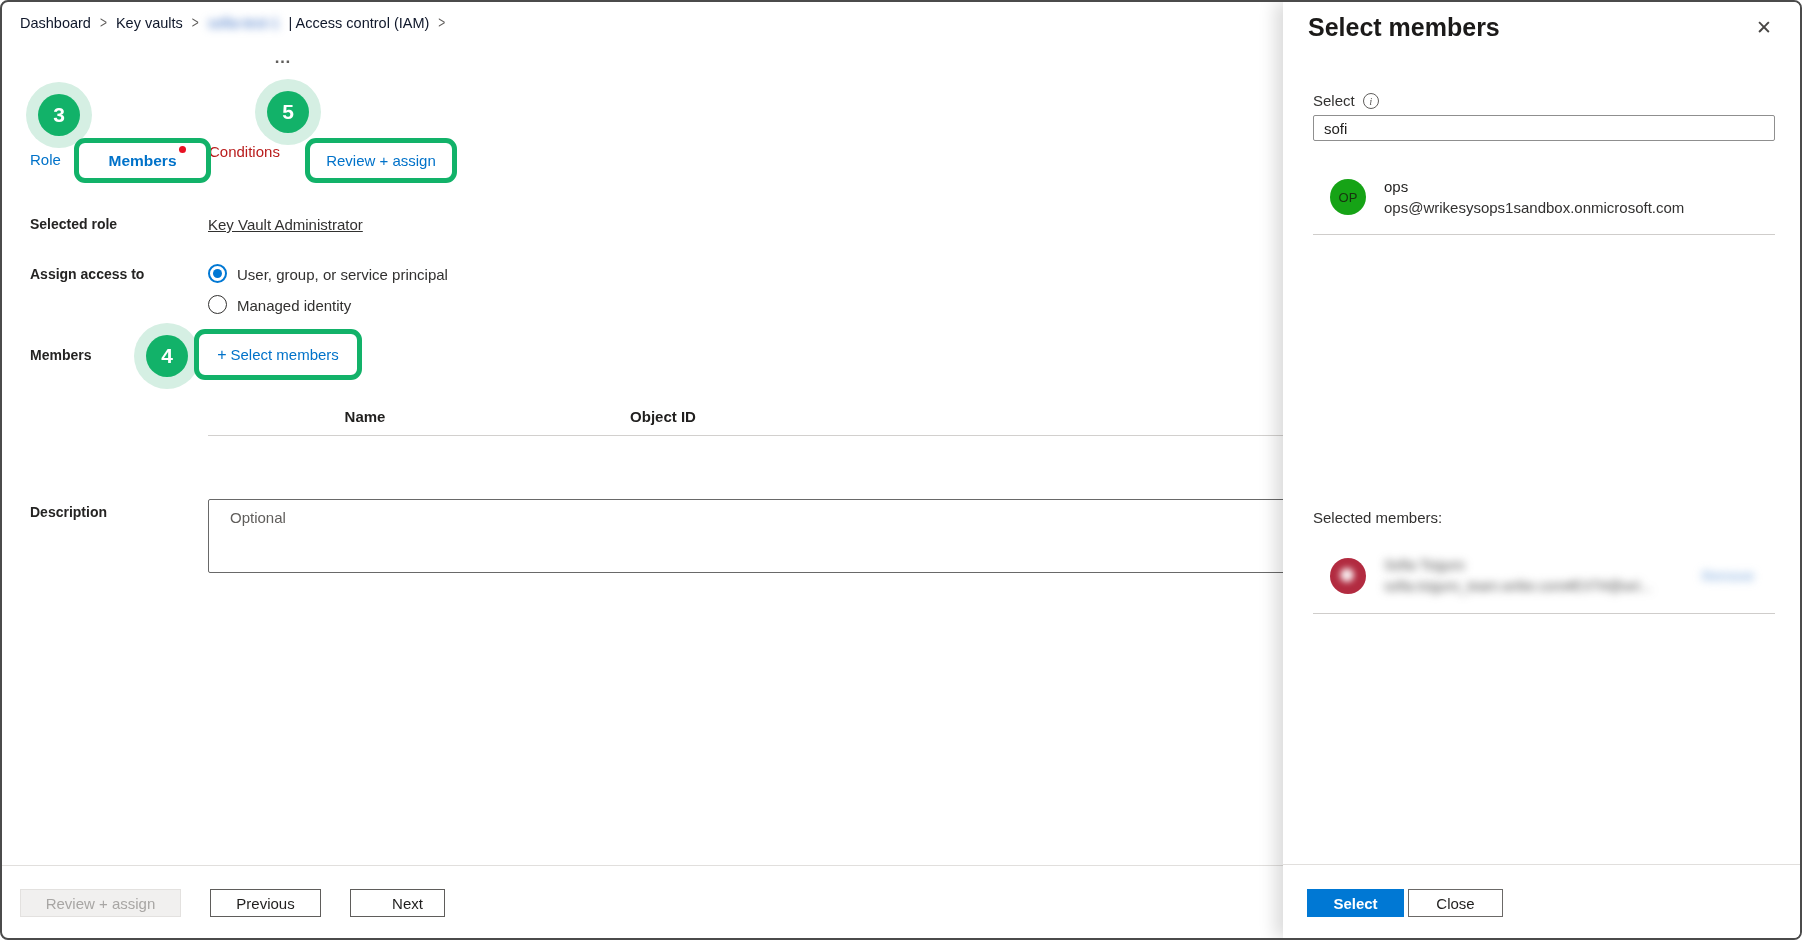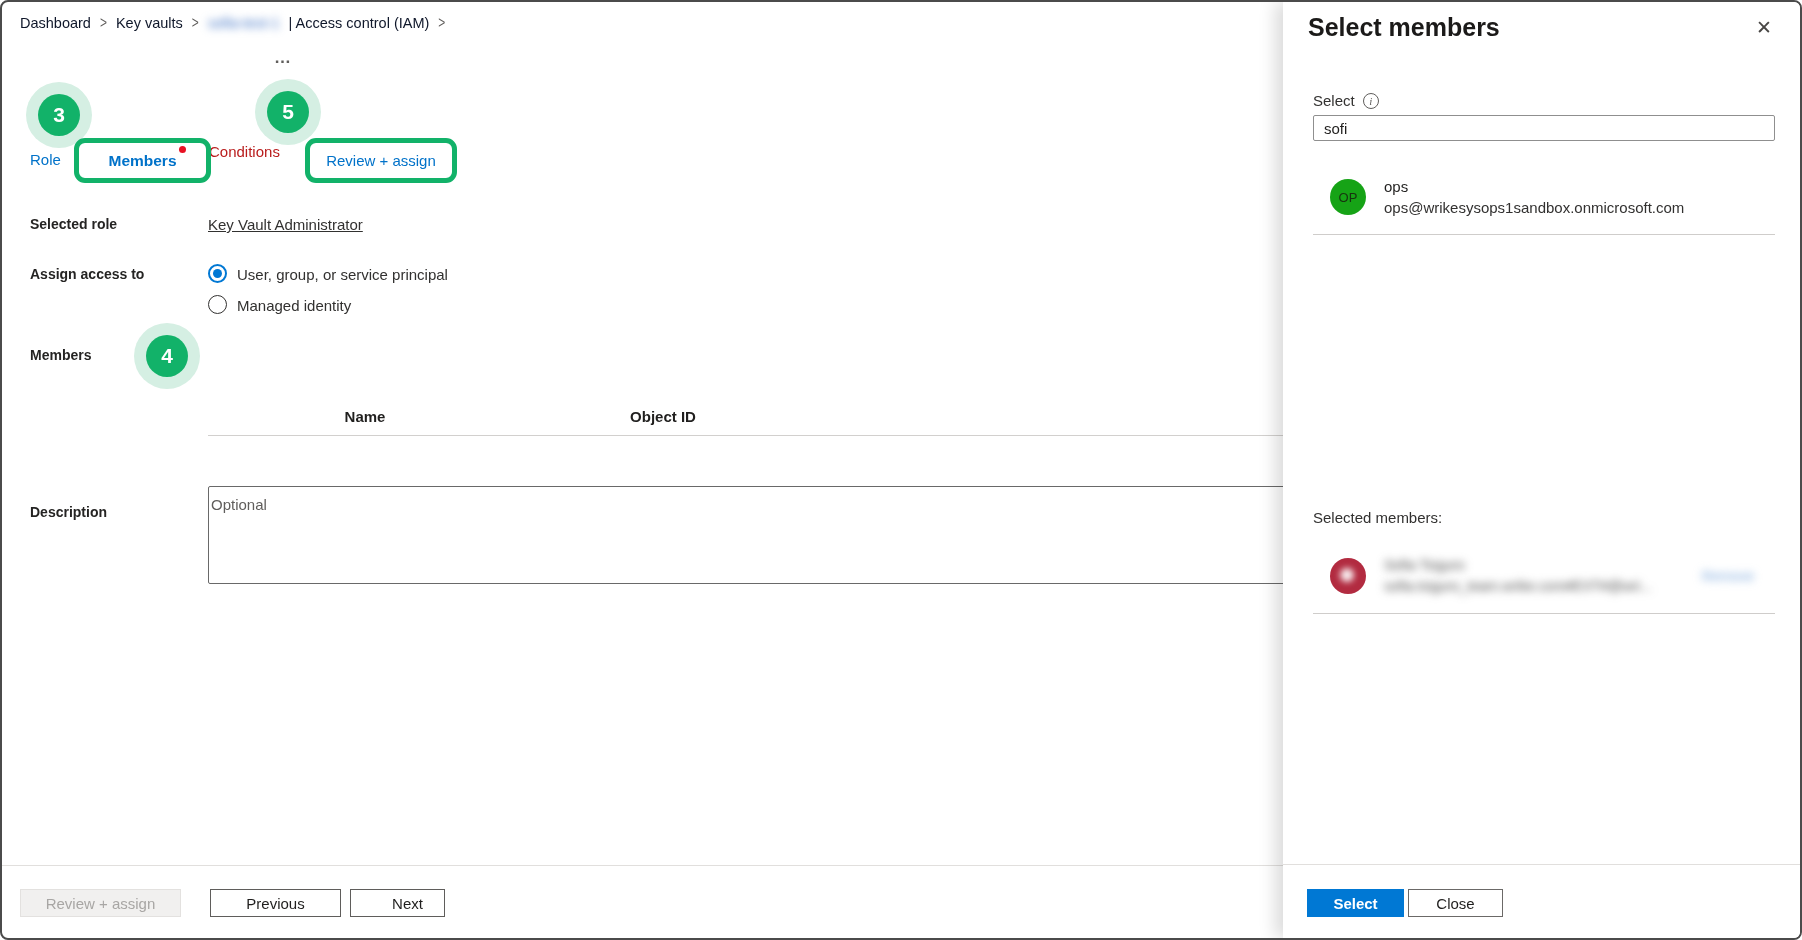--- a/index.html
+++ b/index.html
@@ -56,29 +56,29 @@
   
   .members-table { position:absolute; left:206px; top:406px; width:1584px; }
   .mt-head { display:flex; padding:0 0 10px 7px; border-bottom:1px solid #d2d0ce; }
   .mt-head span { font-size:15px; font-weight:bold; color:#201f1e;text-align:center; }
   .col-name { width:300px; }
   .col-oid { width:296px; }
   .col-type { flex:1; }
   .mt-empty { padding:13px 0 13px 7px; border-bottom:1px solid #d2d0ce; font-size:15px; color:#323130; }
 
   
-  .description-area { position:absolute; left:206px; top:484px; width:1392px; height:98px; border:1px solid #696969; border-radius:2px; font-family:"Liberation Sans", sans-serif; font-size:15px; padding:9px 2px; resize:none; color:#323130; outline:none; }
+  .description-area { position:absolute; left:206px; top:497px; width:1392px; height:74px; border:1px solid #696969; border-radius:2px; font-family:"Liberation Sans", sans-serif; font-size:15px; padding:9px 21px; resize:none; color:#323130; outline:none; }
   .description-area::placeholder { color:#605e5c; opacity:1; }
 
   
   .footer-divider { position:absolute; left:0; top:863px; width:1281px; height:1px; background:#e1dfdd; }
   .btn { position:absolute; top:887px; height:28px; font-size:15px; font-family:inherit; cursor:pointer; white-space:nowrap; }
   .btn-disabled { left:18px; width:161px; background:#f1f0ef; color:#a8a6a4; border:1px solid #e3e1df; cursor:default; }
   .btn-outline { background:#fff; border:1px solid #5f5d5b; color:#201f1e; }
-  #btn-previous { left:208px; width:131px; }
+  #btn-previous { left:208px; width:111px; }
   #btn-next { left:348px; width:95px;padding-left:20px; }
 
   
   .panel { position:absolute; left:1281px; top:0; width:521px; height:100%; background:#fff; box-shadow:-8px 0 16px rgba(0,0,0,0.14); z-index:10; }
   .panel-title { position:absolute; left:25px; top:11px; font-size:25px; font-weight:bold; color:#1b1a19; }
   .panel-close { position:absolute; right:32px; top:16px; font-size:19px; color:#484644; cursor:pointer; background:none; border:none; line-height:1; }
   .panel-select-label { position:absolute; left:30px; top:90px; font-size:15px; color:#323130; display:flex; align-items:center; gap:8px; }
   .info-icon { width:16px; height:16px; border:1px solid #605e5c; border-radius:50%; color:#605e5c; font-size:11px; display:inline-flex; align-items:center; justify-content:center; font-style:italic; font-family:"Liberation Serif", serif; }
   .panel-search { position:absolute; left:30px; top:113px; width:462px; height:26px; border:1px solid #8f8f8f; border-radius:2px; font-size:15px; padding:0 10px; font-family:inherit; color:#201f1e; outline:none; }
 
@@ -155,20 +155,25 @@
         <span class="radio-inner"></span>
       </span>
     <span class="radio-label">User, group, or service principal</span>
   </div>
   <div class="radio-row" style="top:293px;">
     <span class="radio-outer"></span>
     <span class="radio-label">Managed identity</span>
   </div>
 
   <div class="form-label" style="top:345px;">Members</div>
+  <div class="green-box" id="select-members-box">
+    <button class="link-btn">
+      <span class="plus">+</span><span>Select members</span>
+    </button>
+  </div>
 
   <div class="members-table">
     <div class="mt-head">
       <span class="col-name">Name</span>
       <span class="col-oid">Object ID</span>
       <span class="col-type">Type</span>
     </div>
   </div>
 
   <div class="form-label" style="top:502px;">Description</div>

